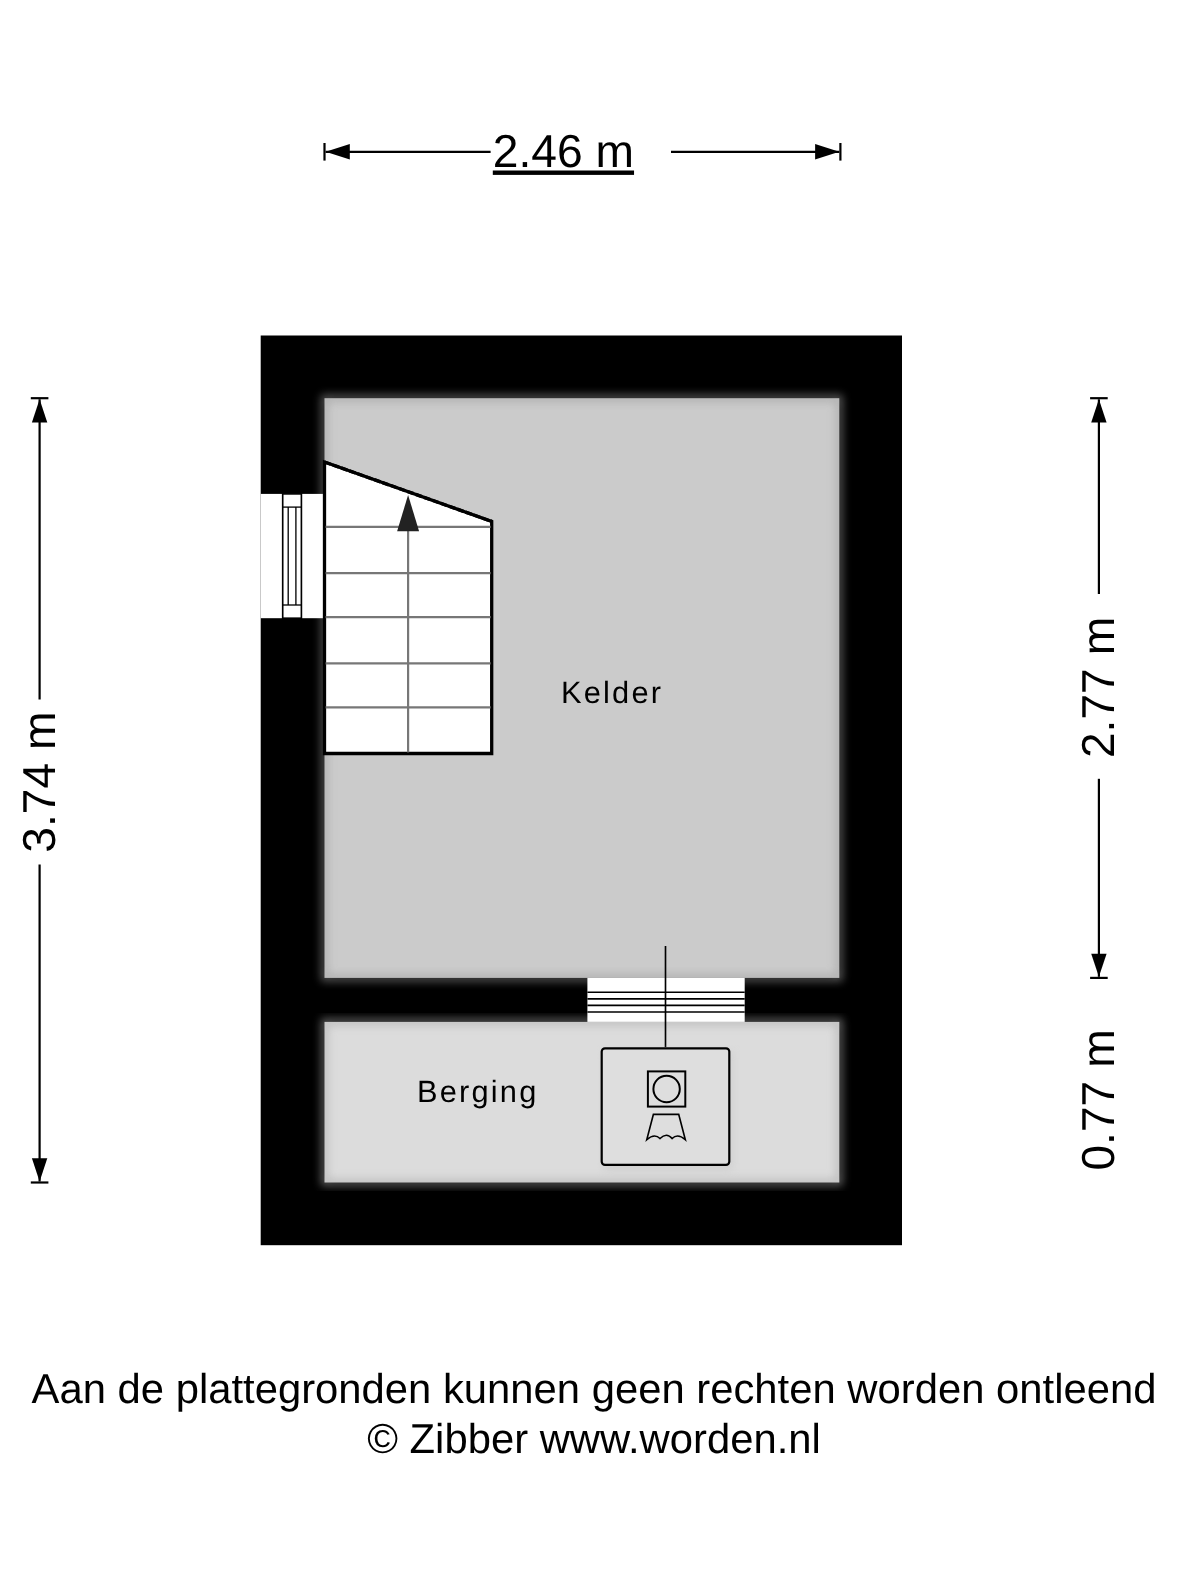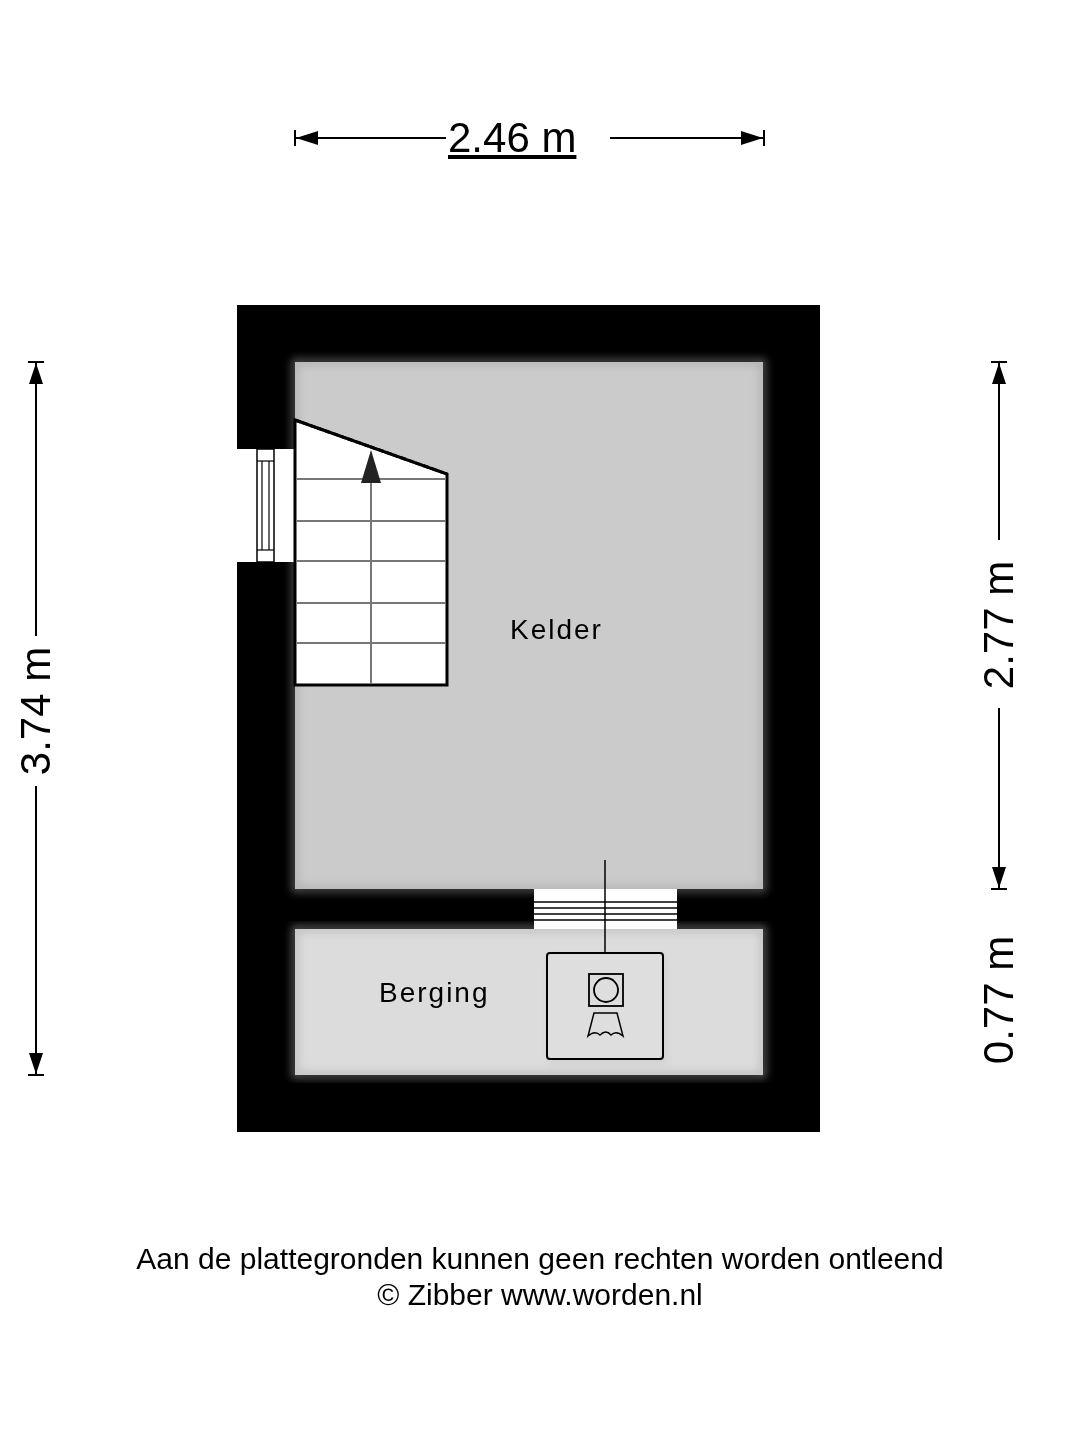--- a/index.html
+++ b/index.html
@@ -1,21 +1,21 @@
 <!DOCTYPE html>
 <html><head>
 <meta charset="utf-8">
 <style>
   html, body { margin: 0; padding: 0; background: #ffffff; }
   body { width: 1080px; height: 1440px; position: relative; overflow: hidden;
          font-family: "Liberation Sans", sans-serif; color: #000; }
   .abs { position: absolute; }
   .dim-text { font-size: 42px; line-height: 1; white-space: nowrap; background: #fff; padding: 0 14px; }
   .room-label { font-size: 28px; letter-spacing: 2px; white-space: nowrap; }
-  .footer { left: 0; width: 1080px; text-align: center; font-size: 30px; line-height: 1.2; }
+  .footer { left: 0; width: 1080px; text-align: center; font-size: 38px; line-height: 1.2; }
   svg { position: absolute; left: 0; top: 0; }
 </style>
 </head>
 <body>
 
 <svg width="1080" height="1440" viewBox="0 0 1080 1440">
   <defs>
     <filter id="inshadow" x="-5%" y="-5%" width="110%" height="110%">
       <feGaussianBlur stdDeviation="4"></feGaussianBlur>
     </filter>

